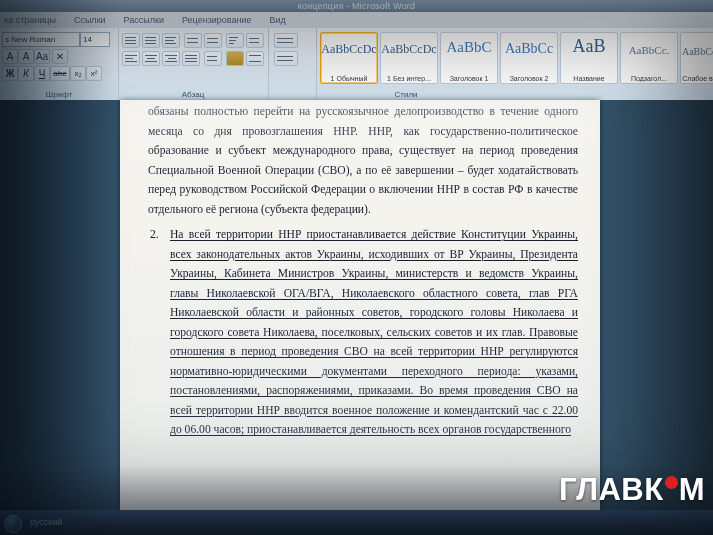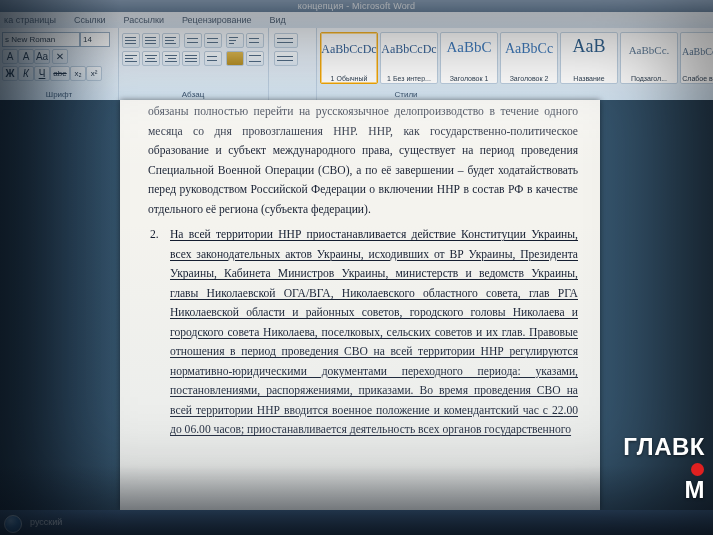--- a/index.html
+++ b/index.html
@@ -272,30 +272,29 @@
     background: radial-gradient(circle at 35% 30%, #9ad1ff 0%, #3f86c8 45%, #1b4f80 100%);
     border: 1px solid #cfe5f7;
   }
 
   
   .watermark {
     position: absolute;
     right: 8px;
     bottom: 30px;
     z-index: 70;
-    font-size: 24px;
+    font-size: 31px;
     font-weight: bold;
     letter-spacing: .5px;
     color: #ffffff;
     text-shadow: 0 1px 3px rgba(0,0,0,0.55);
     font-family: "Liberation Sans", sans-serif;
     display: flex;
-    align-items: flex-end;
+    align-items: flex-start;
     line-height: 30px;
-    flex-direction: column;
   }
   .watermark .dot {
     display: inline-block;
     width: 13px; height: 13px;
     background: #e02020;
     border-radius: 50%;
     margin: 0 1px;
     position: relative;
     top: 1px;
   }

